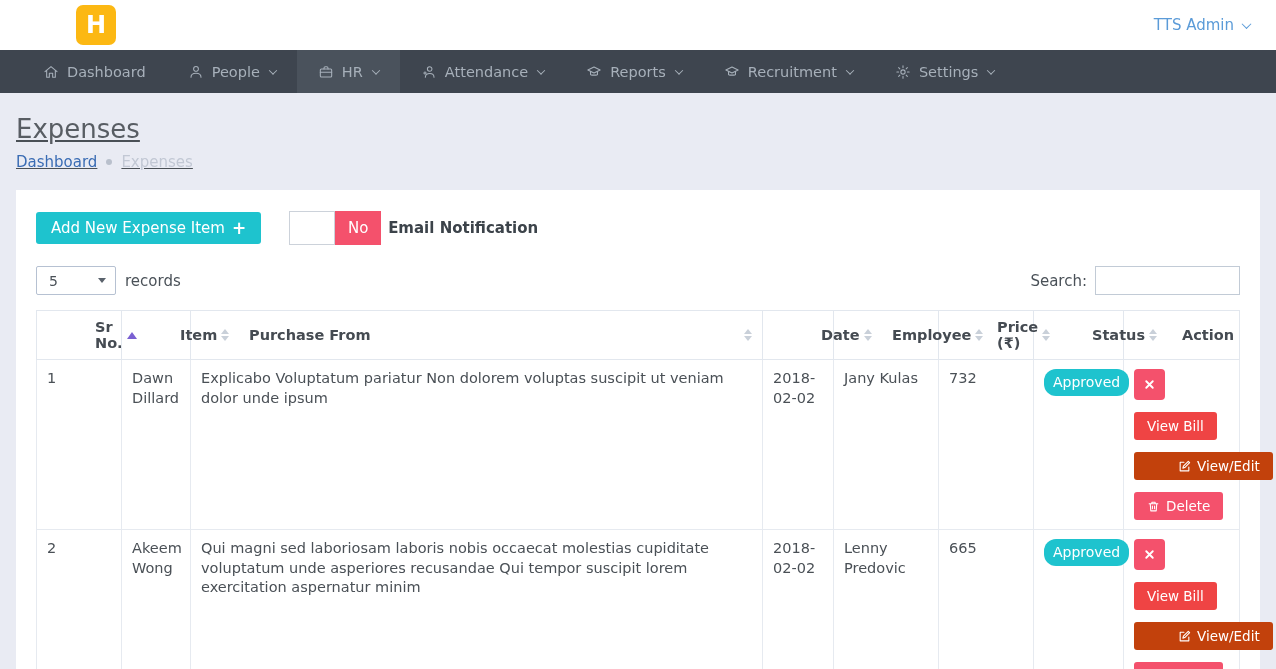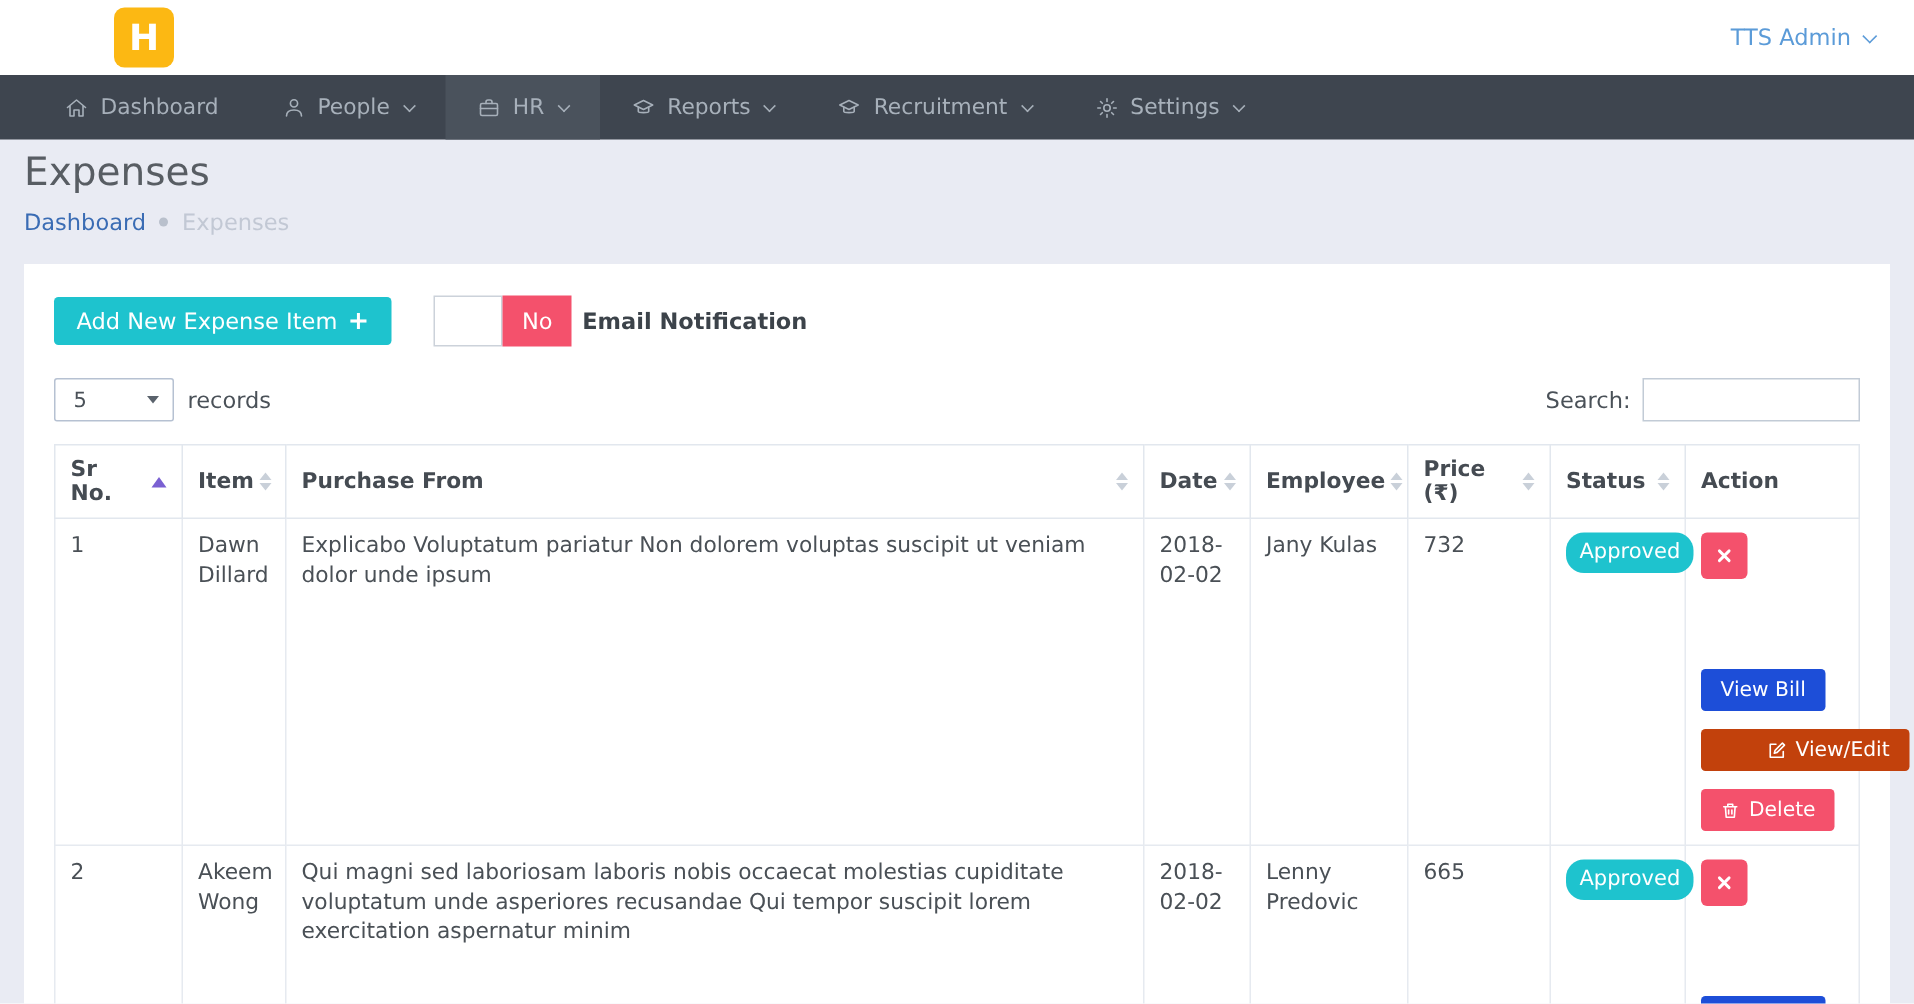--- a/index.html
+++ b/index.html
@@ -13,21 +13,21 @@
   .chev { width:7px; height:7px; border-right:1.6px solid currentColor; border-bottom:1.6px solid currentColor; transform:rotate(45deg) translate(-1px,-1px); display:inline-block; }
 
   
   .navbar { height:43px; background:#3e454f; display:flex; align-items:stretch; padding-left:22px; }
   .nav-item { display:flex; align-items:center; gap:8px; padding:0 21px; color:#a7b0ba; font-size:14.5px; cursor:pointer; }
   .nav-item.active { background:#4a525c; }
   .nav-item svg { width:16px; height:16px; stroke:currentColor; fill:none; stroke-width:1.6; stroke-linecap:round; stroke-linejoin:round; }
   .nav-item .chev { width:6px; height:6px; margin-left:2px; }
 
   
-  .page-head { padding:7px 16px 0 16px; }
+  .page-head { padding:21px 16px 0 16px;text-decoration:underline; }
   .page-title { font-size:26px; color:#585d63; font-weight:400; }
   .breadcrumb { margin-top:9px; font-size:15px; display:flex; align-items:center; gap:9px; }
   .breadcrumb .crumb-link { color:#3a6cb4; cursor:pointer; }
   .breadcrumb .dot { width:6px; height:6px; border-radius:50%; background:#b9c0cc; display:inline-block; }
   .breadcrumb .crumb-current { color:#c2c8d4; }
 
   
   .card { margin:19px 16px 0 16px; background:#ffffff; padding:21px 20px; min-height:500px; }
 
   .toolbar { display:flex; align-items:center; margin-bottom:21px; }
@@ -42,32 +42,32 @@
   .controls { display:flex; justify-content:space-between; align-items:center; margin-bottom:15px; }
   .records { display:flex; align-items:center; gap:9px; font-size:15px; color:#4a5158; }
   .select-box { width:80px; height:29px; border:1px solid #b6c1d2; border-radius:2px; background:#fff; display:flex; align-items:center; justify-content:space-between; padding:0 9px 0 12px; font-size:14px; color:#4a5158; cursor:pointer; }
   .select-caret { width:0; height:0; border-left:4.5px solid transparent; border-right:4.5px solid transparent; border-top:5.5px solid #5a626c; }
   .search { display:flex; align-items:center; gap:8px; font-size:15px; color:#4a5158; }
   .search input { width:145px; height:29px; border:1px solid #c2cbd6; background:#fff; outline:none; font-family:inherit; font-size:14px; padding:0 8px; color:#4a5158; }
 
   
   table { width:100%; border-collapse:collapse; table-layout:fixed; }
   th { border:1px solid #e2e7ee; padding:8px 10px; font-size:14.5px; color:#454b52; font-weight:bold; text-align:left; vertical-align:middle; cursor:pointer; }
-  .th-inner { display:flex; align-items:center; justify-content:space-between; gap:4px; }
+  .th-inner { display:flex; align-items:center; justify-content:space-between; gap:4px;margin-left:48px; }
   .sort-up-active { width:0; height:0; border-left:5px solid transparent; border-right:5px solid transparent; border-bottom:7px solid #7a60d2; }
   .sorters { display:flex; flex-direction:column; gap:2px; }
   .s-up { width:0; height:0; border-left:4px solid transparent; border-right:4px solid transparent; border-bottom:5px solid #c9d0d9; }
   .s-dn { width:0; height:0; border-left:4px solid transparent; border-right:4px solid transparent; border-top:5px solid #c9d0d9; }
   td { border:1px solid #e6eaf0; padding:9px 10px; font-size:14.5px; color:#4a5056; vertical-align:top; line-height:1.35; }
   .badge { display:inline-block; background:#1ec3ce; color:#fff; font-size:14px; padding:4px 9px; border-radius:12px; }
   .actions { display:flex; flex-direction:column; align-items:flex-start; gap:12px; }
   .actions svg { stroke:#fff; fill:none; stroke-linecap:round; stroke-linejoin:round; }
   .btn-x { width:31px; height:31px; background:#f4516c; border:none; border-radius:4px; display:flex; align-items:center; justify-content:center; cursor:pointer; }
   .btn-teal, .btn-purple, .btn-red { border:none; font-family:inherit; color:#fff; font-size:13.5px; height:28px; padding:0 13px; border-radius:3px; display:flex; align-items:center; gap:6px; cursor:pointer; }
-  .btn-teal { background:#1d4ed8;margin-top:48px; }
+  .btn-teal { background:#ef4444; }
   .btn-purple { background:#c2410c;padding-left:44px; }
   .btn-red { background:#f4516c; }
 </style>
 </head>
 <body>
 
 <div class="topbar">
   <div class="logo">
       <span>H</span>
     </div>
@@ -90,20 +90,27 @@
       </svg>
     <span>People</span>
     <span class="chev"></span>
   </div>
   <div class="nav-item active">
     <svg viewBox="0 0 24 24">
         <rect x="3.5" y="7.5" width="17" height="12" rx="1.5"></rect>
         <path d="M9 7.5 V6 a2 2 0 0 1 2-2 h2 a2 2 0 0 1 2 2 v1.5 M3.5 12.5 h17"></path>
       </svg>
     <span>HR</span>
+    <span class="chev"></span>
+  </div>
+  <div class="nav-item">
+    <svg viewBox="0 0 24 24">
+        <path d="M13 11a3.4 3.4 0 1 0 0-6.8A3.4 3.4 0 0 0 13 11z M6.5 20c0-4 3-5.8 6.5-5.8s6.5 1.8 6.5 5.8 M4 13.5h4 M6 11.5v4"></path>
+      </svg>
+    <span>Attendance</span>
     <span class="chev"></span>
   </div>
   <div class="nav-item">
     <svg viewBox="0 0 24 24">
         <path d="M12 4.5 L2.8 9 L12 13.5 L21.2 9 Z"></path>
         <path d="M6.8 11.3 V15.6 c0 1.4 10.4 1.4 10.4 0 V11.3"></path>
       </svg>
     <span>Reports</span>
     <span class="chev"></span>
   </div>

